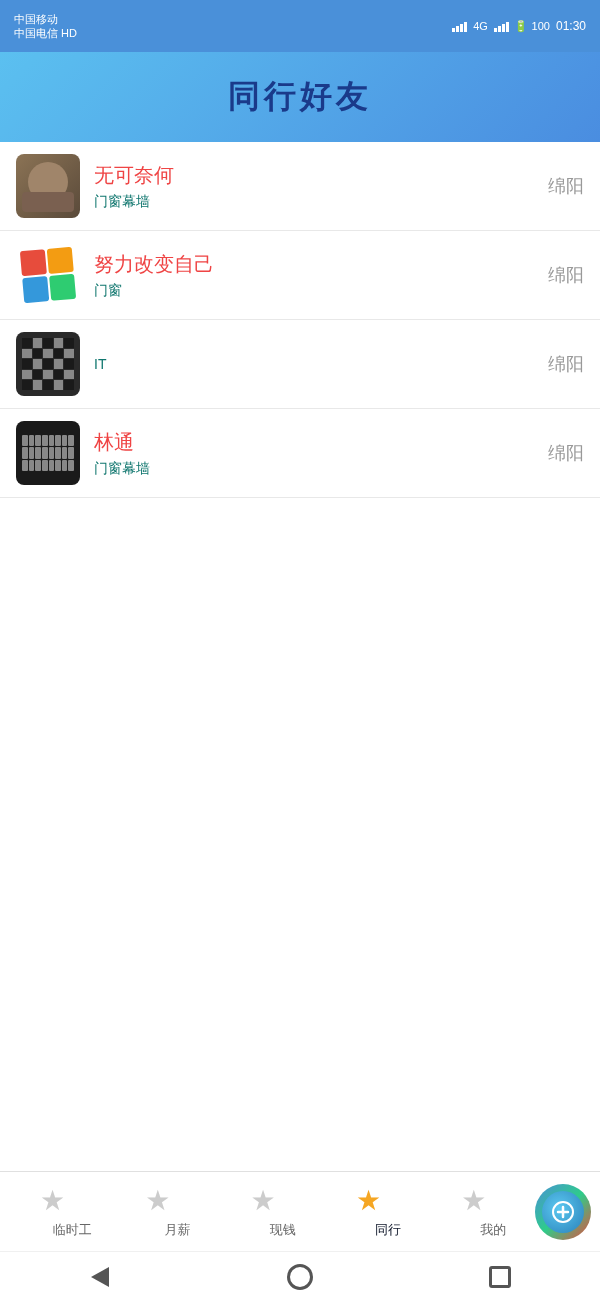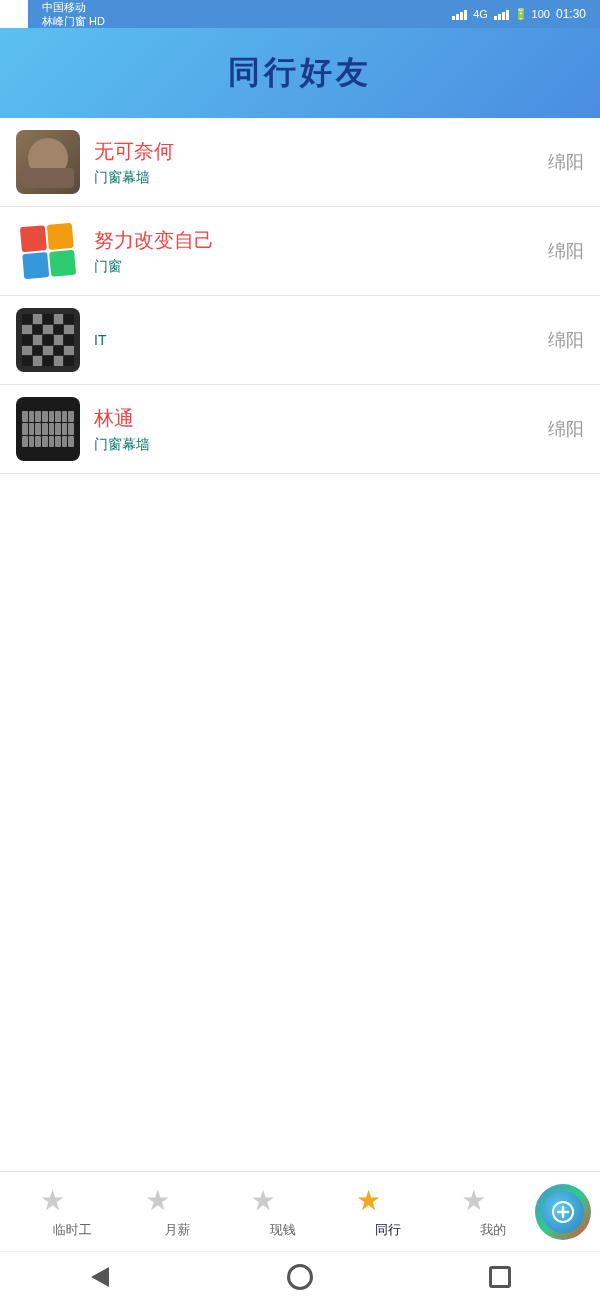--- a/index.html
+++ b/index.html
@@ -14,23 +14,22 @@
       overflow: hidden;
     }
 
     
     .status-bar {
       background: #4a90d9;
       display: flex;
       justify-content: space-between;
       align-items: center;
       padding: 14px 14px;
-      height: 28px;
-      flex-shrink: 0;
-      margin-left: 28px;
+      height: 52px;
+      flex-shrink: 0;
     }
     .status-left {
       display: flex;
       flex-direction: column;
       font-size: 11px;
       color: white;
       line-height: 1.3;
     }
     .status-right {
       display: flex;
@@ -287,21 +286,21 @@
       border: 3px solid #555;
       border-radius: 3px;
     }
   </style>
 </head>
 <body>
 
 <div class="status-bar">
   <div class="status-left">
     <span>中国移动</span>
-    <span>林峰门窗 HD</span>
+    <span>中国电信 HD</span>
   </div>
   <div class="status-right">
     <div class="signal-bars">
       <span style="height:4px"></span>
       <span style="height:6px"></span>
       <span style="height:8px"></span>
       <span style="height:10px"></span>
     </div>
     <span style="font-size:11px">4G</span>
     <div class="signal-bars">

